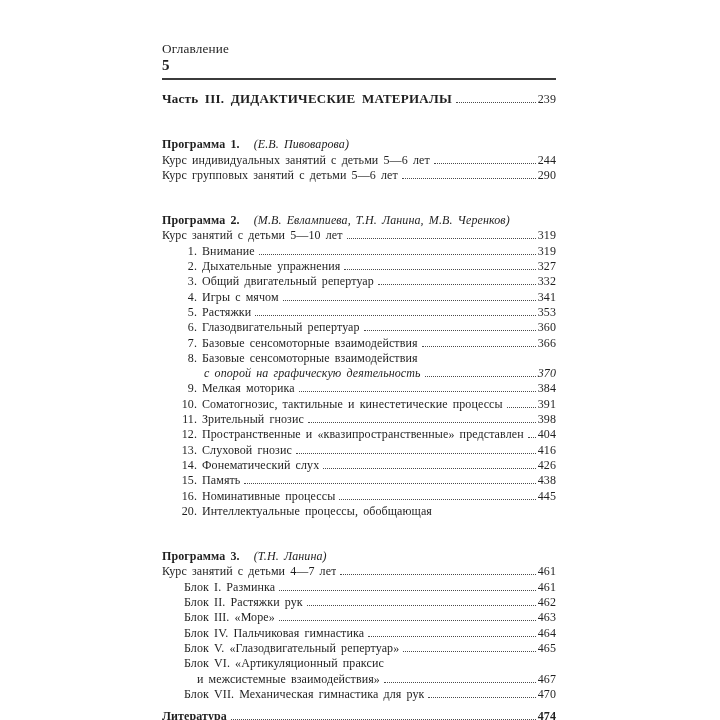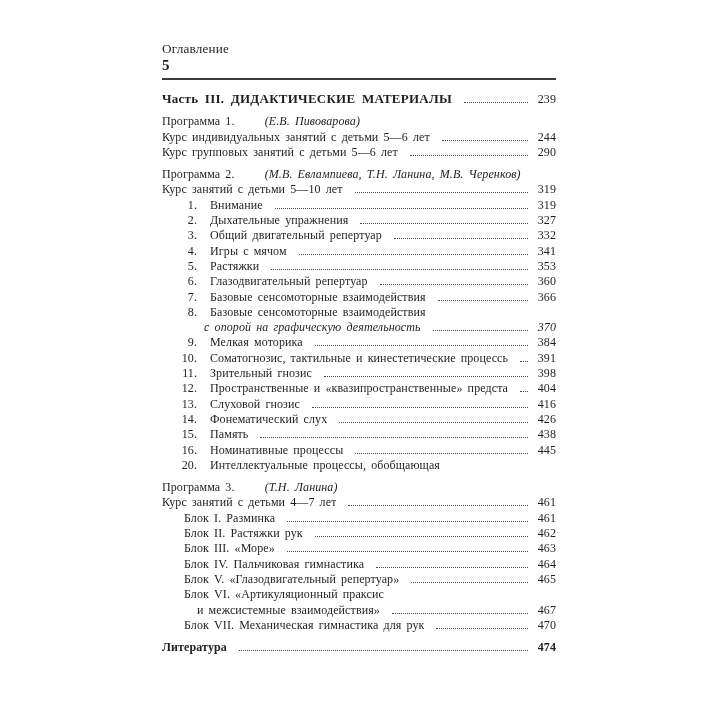--- a/index.html
+++ b/index.html
@@ -22,34 +22,34 @@
     font-size:13.2px;line-height:17px;letter-spacing:0.2px;flex-direction:column;
   }
   .running-head .pgnum{font-weight:bold;font-size:15px;}
   .rule{border-top:2.5px solid #3b3b3b;margin-top:4px;}
 
   
   .toc{
     font-size:12px;line-height:15.3px;
     word-spacing:2px;letter-spacing:0.1px;
   }
-  .row{display:flex;align-items:baseline;gap:8px;}
+  .row{display:flex;align-items:baseline;}
   .row .t{flex:0 1 auto;white-space:nowrap;overflow:hidden;}
   .leader{
     flex:1 0 8px;min-width:8px;
     border-bottom:1.5px dotted #4a4a4a;
     margin:0 2px 1px 4px;
   }
   .page-ref{flex:none;}
 
   .e-part{margin-top:11px;}
   .e-part .t{font-weight:bold;font-size:13px;letter-spacing:0.25px;word-spacing:3px;}
 
   .e-program{margin-top:7px;}
-  .e-program .lbl{font-weight:normal;}
+  .e-program .lbl{font-weight:bold;margin-top:23px;}
   .e-program .auth{font-style:italic;margin-left:9px;}
 
   .e-item{padding-left:10px;}
   .e-item .num{flex:none;width:25px;text-align:right;margin-right:5px;}
   .e-item .cont{padding-left:32px;font-style:italic;}
 
   .e-block{padding-left:22px;}
   .e-block .cont2{padding-left:13px;}
 
   .e-literature{margin-top:7px;font-weight:bold;}

